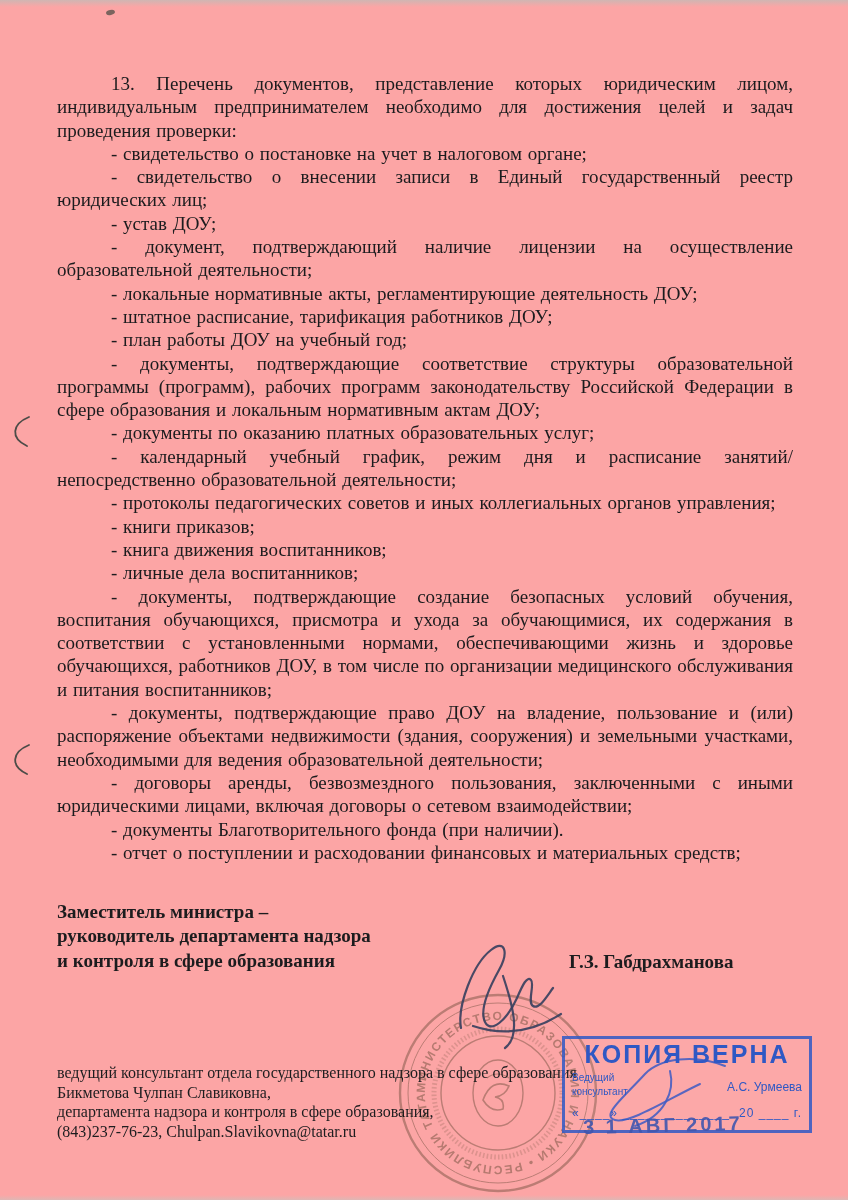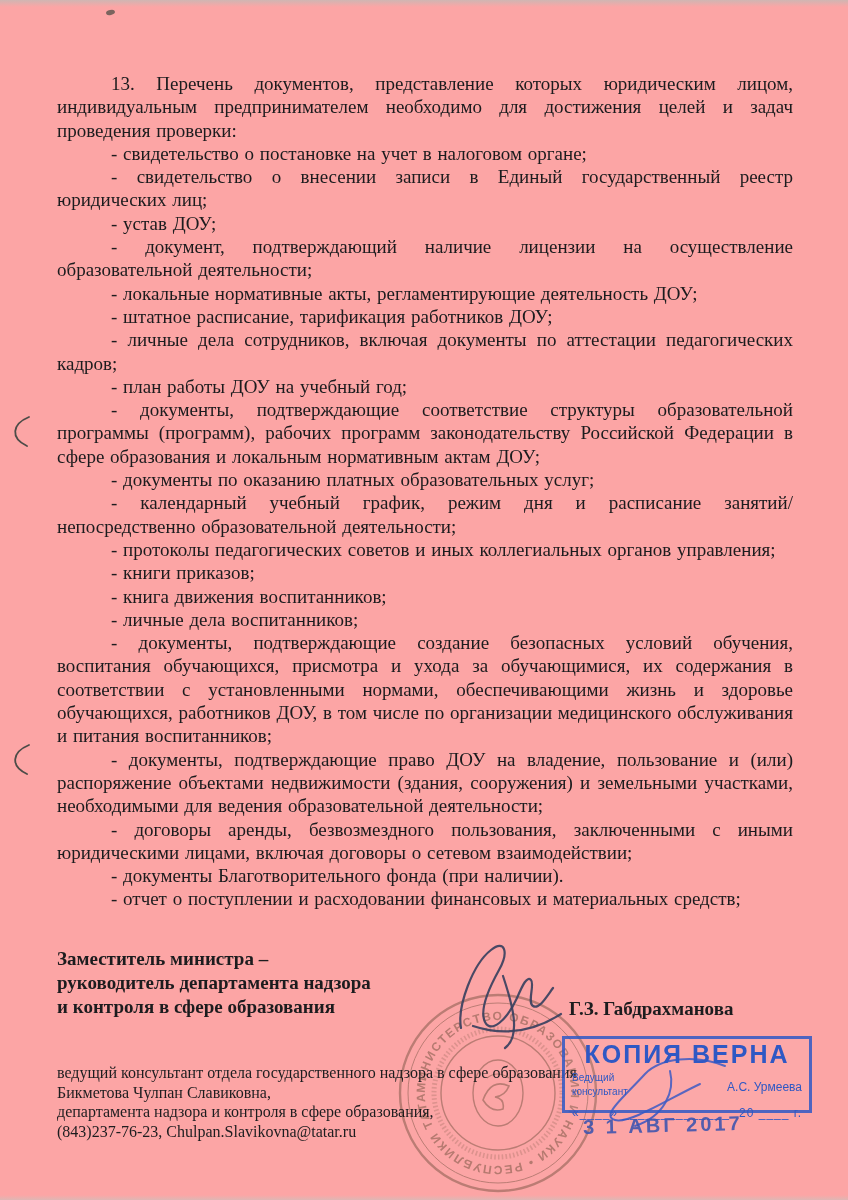--- a/index.html
+++ b/index.html
@@ -69,21 +69,21 @@
 
   
   .sig { position: absolute; z-index: 4; }
   .sig-main { left: 443px; top: 936px; }
   .sig-main path { stroke: #3a4160; stroke-width: 2.2; fill: none; stroke-linecap: round; opacity: .92; }
   .sig-urm { left: 575px; top: 1046px; }
   .sig-urm path { stroke: #3b57c2; stroke-width: 2; fill: none; stroke-linecap: round; opacity: .88; }
 
   
   .copy-stamp {
-    position: absolute; left: 562px; top: 1036px; width: 250px; height: 77px;
+    position: absolute; left: 562px; top: 1036px; width: 250px; height: 97px;
     border: 3px solid rgba(47, 88, 196, .85);
     z-index: 5;
     color: #2f58c4;
     font-family: "Liberation Sans", sans-serif;
     padding: 2px 7px 9px 7px;
     background: rgba(255,255,255,0.04);
   }
   .cs-title {
     text-align: center;
     font-weight: bold;
@@ -130,21 +130,20 @@
 
   <div class="content">
     <p class="para">13. Перечень документов, представление которых юридическим лицом, индивидуальным предпринимателем необходимо для достижения целей и задач проведения проверки:</p>
     <div id="list-container">
         <p class="para">- свидетельство о постановке на учет в налоговом органе;</p>
         <p class="para">- свидетельство о внесении записи в Единый государственный реестр юридических лиц;</p>
         <p class="para">- устав ДОУ;</p>
         <p class="para">- документ, подтверждающий наличие лицензии на осуществление образовательной деятельности;</p>
         <p class="para">- локальные нормативные акты, регламентирующие деятельность ДОУ;</p>
         <p class="para">- штатное расписание, тарификация работников ДОУ;</p>
-        <p class="para">- личные дела сотрудников, включая документы по аттестации педагогических кадров;</p>
         <p class="para">- план работы ДОУ на учебный год;</p>
         <p class="para">- документы, подтверждающие соответствие структуры образовательной программы (программ), рабочих программ законодательству Российской Федерации в сфере образования и локальным нормативным актам ДОУ;</p>
         <p class="para">- документы по оказанию платных образовательных услуг;</p>
         <p class="para">- календарный учебный график, режим дня и расписание занятий/непосредственно образовательной деятельности;</p>
         <p class="para">- протоколы педагогических советов и иных коллегиальных органов управления;</p>
         <p class="para">- книги приказов;</p>
         <p class="para">- книга движения воспитанников;</p>
         <p class="para">- личные дела воспитанников;</p>
         <p class="para">- документы, подтверждающие создание безопасных условий обучения, воспитания обучающихся, присмотра и ухода за обучающимися, их содержания в соответствии с установленными нормами, обеспечивающими жизнь и здоровье обучающихся, работников ДОУ, в том числе по организации медицинского обслуживания и питания воспитанников;</p>
         <p class="para">- документы, подтверждающие право ДОУ на владение, пользование и (или) распоряжение объектами недвижимости (здания, сооружения) и земельными участками, необходимыми для ведения образовательной деятельности;</p>

